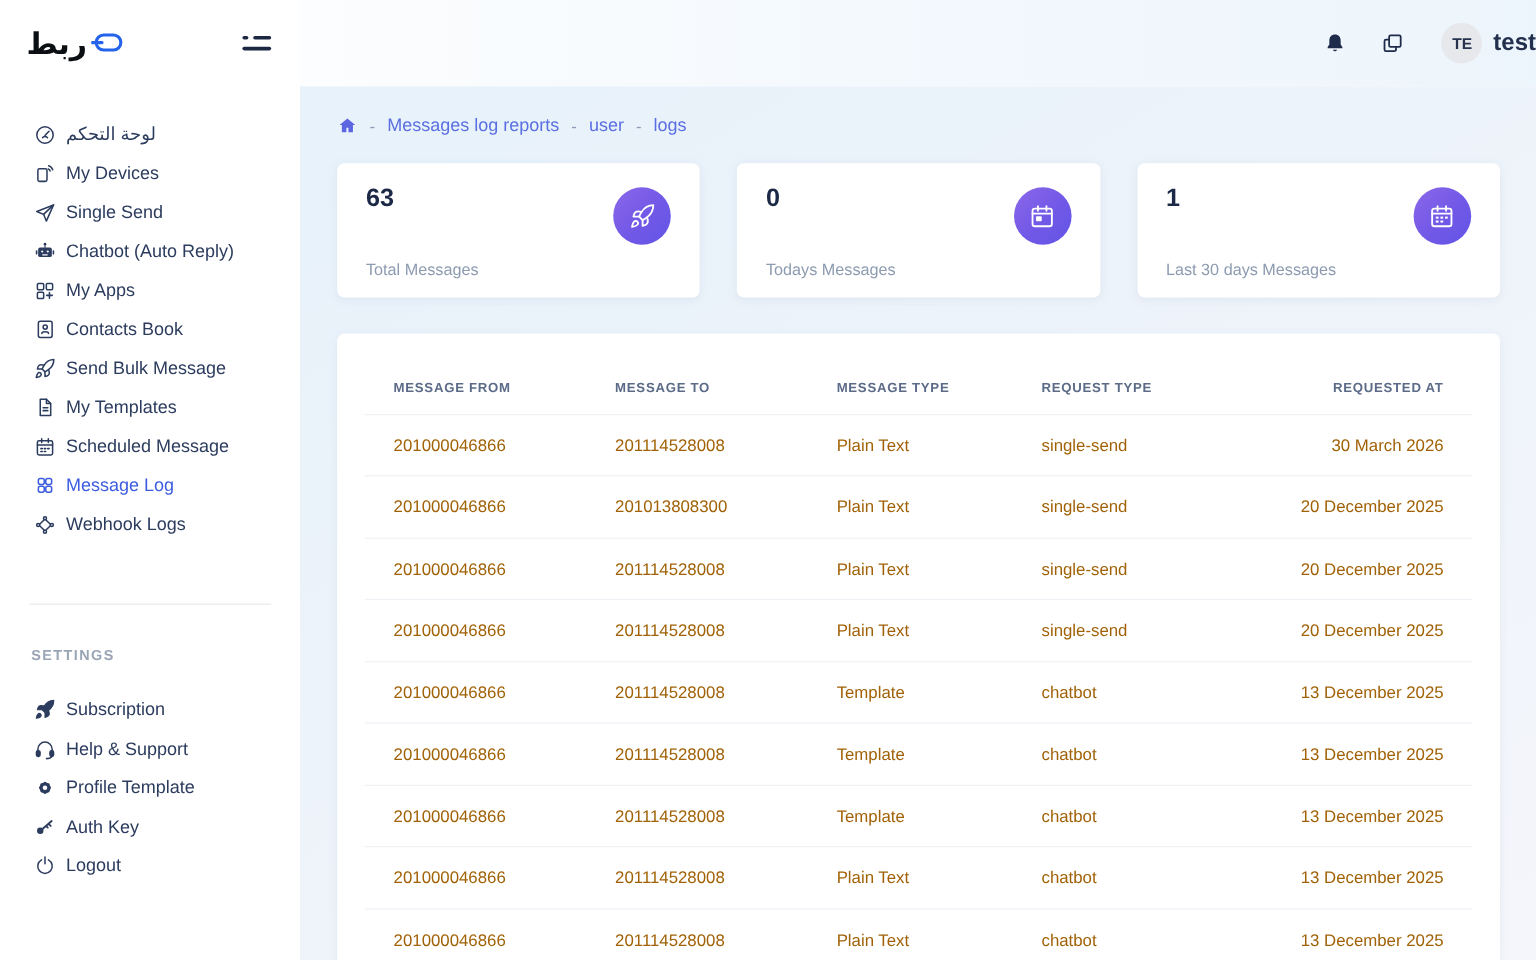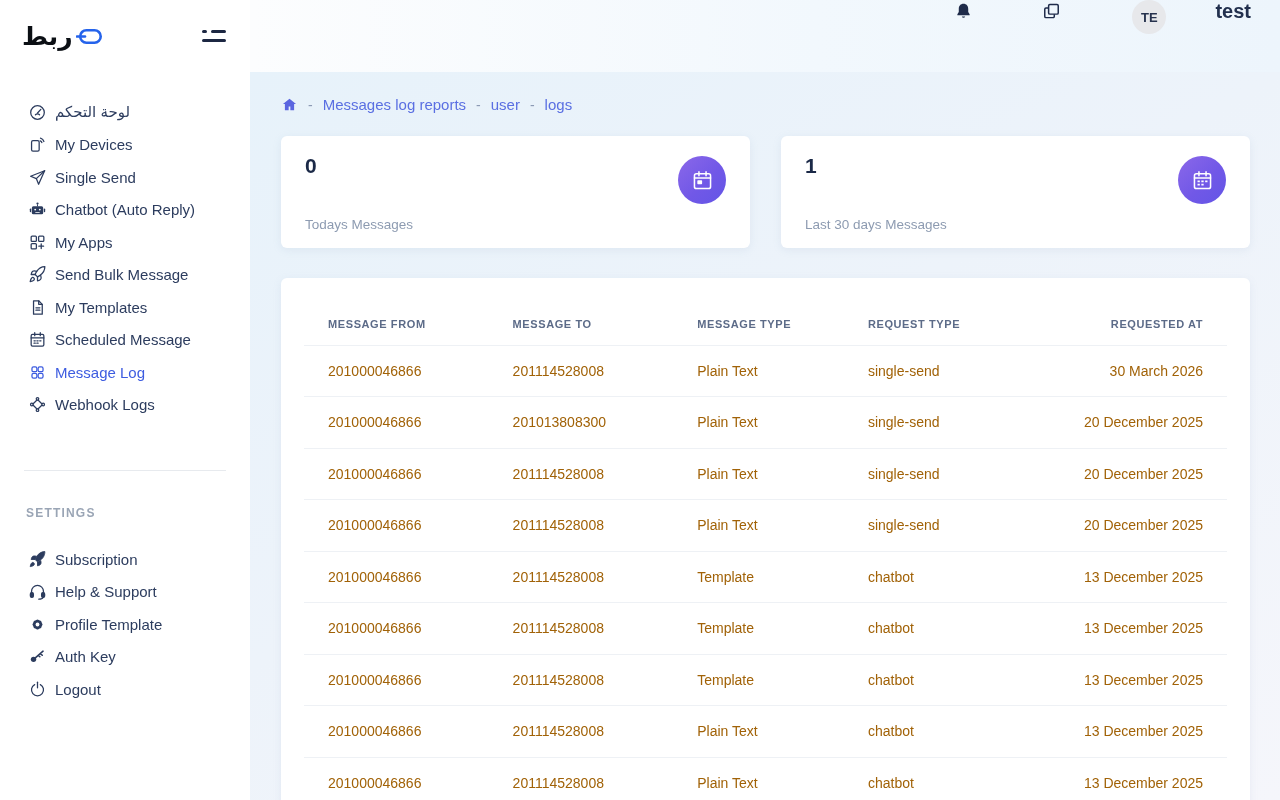--- a/index.html
+++ b/index.html
@@ -26,22 +26,22 @@
   .nav-item .nav-icon { width:19px; height:19px; display:flex; align-items:center; justify-content:center; flex:none; }
   .nav-item .nav-icon svg { width:19px; height:19px; }
   .nav-item .nav-label { margin-left:8px; font-size:15px; white-space:nowrap; }
   .nav-item.active { color:#3d5ce0; }
 
   .sidebar-divider { border:none; border-top:1px solid #e7eaee; margin:38px 24px 0 24px; }
   .settings-label { padding:24px 0 6px 26px; font-size:12px; font-weight:bold; letter-spacing:1.2px; color:#9aa5b5; }
 
   
   .main { flex:1; display:flex; flex-direction:column; }
-  .topbar { height:72px; display:flex; align-items:flex-start; justify-content:flex-end; padding-right:29px;
-            background:linear-gradient(to right,#fcfdfe 0%,#f2f8fd 55%,#edf5fc 100%);gap:40px; }
+  .topbar { height:72px; display:flex; align-items:center; justify-content:flex-end; 
+            background:linear-gradient(to right,#fcfdfe 0%,#f2f8fd 55%,#edf5fc 100%); }
   .topbar-icon { width:22px; height:22px; color:#1f2b4a; cursor:pointer; display:flex; align-items:center; justify-content:center; }
   .topbar-icon svg { width:21px; height:21px; }
   .icon-gap { margin-left:26px; }
   .avatar { width:34px; height:34px; border-radius:50%; background:#e7e8eb; color:#26324e; font-size:13px; font-weight:bold;
             display:flex; align-items:center; justify-content:center; margin-left:30px; cursor:pointer; }
   .user-name { margin-left:9px; font-size:20px; font-weight:bold; color:#22304e; }
 
   .content { flex:1; overflow:hidden; padding:24px 30px 0 31px;
              background:linear-gradient(150deg,#e7f2fa 0%,#edf3fa 45%,#f5f6fb 100%); }
 
@@ -153,20 +153,30 @@
               <rect x="13.4" y="4" width="6.6" height="6.6" rx="1.2"></rect>
               <rect x="4" y="13.4" width="6.6" height="6.6" rx="1.2"></rect>
               <path d="M16.7 13.6v6M13.7 16.6h6"></path>
             </svg>
           </span>
           <span class="nav-label">My Apps</span>
         </div>
         <div class="nav-item">
           <span class="nav-icon">
             <svg viewBox="0 0 24 24" fill="none" stroke="currentColor" stroke-width="1.6" stroke-linecap="round" stroke-linejoin="round">
+              <rect x="5" y="3.5" width="14.5" height="17" rx="2"></rect>
+              <circle cx="12.2" cy="9.6" r="2.2"></circle>
+              <path d="M8.7 16.2c0-2.4 7-2.4 7 0"></path>
+            </svg>
+          </span>
+          <span class="nav-label">Contacts Book</span>
+        </div>
+        <div class="nav-item">
+          <span class="nav-icon">
+            <svg viewBox="0 0 24 24" fill="none" stroke="currentColor" stroke-width="1.6" stroke-linecap="round" stroke-linejoin="round">
               <path d="M4.7 16.3c-1.4 1.2-1.9 4.7-1.9 4.7s3.5-.5 4.7-1.9c.7-.8.7-2-.1-2.8-.8-.7-2-.8-2.7 0z"></path>
               <path d="M12 15l-3-3c.5-1.3 1.2-2.6 2-3.9C13.5 4.1 17.1 2 21.3 2c0 2.7-.7 7.5-6 11a22 22 0 0 1-3.3 2z"></path>
               <path d="M9 12H4s.5-3 2-4c1.6-1.1 5 0 5 0"></path>
               <path d="M12 15v5s3-.5 4-2c1.1-1.6 0-5 0-5"></path>
             </svg>
           </span>
           <span class="nav-label">Send Bulk Message</span>
         </div>
         <div class="nav-item">
           <span class="nav-icon">
@@ -300,20 +310,34 @@
           <span class="crumb-link">Messages log reports</span>
           <span class="crumb-sep">-</span>
           <span class="crumb-link">user</span>
           <span class="crumb-sep">-</span>
           <span class="crumb-link">logs</span>
         </div>
 
       <div class="stats-row" id="stats-row">
           <div class="stat-card">
             <div class="stat-left">
+              <div class="stat-value">63</div>
+              <div class="stat-label">Total Messages</div>
+            </div>
+            <div class="stat-icon-circle">
+              <svg viewBox="0 0 24 24" fill="none" stroke="currentColor" stroke-width="1.6" stroke-linecap="round" stroke-linejoin="round">
+                <path d="M4.7 16.3c-1.4 1.2-1.9 4.7-1.9 4.7s3.5-.5 4.7-1.9c.7-.8.7-2-.1-2.8-.8-.7-2-.8-2.7 0z"></path>
+                <path d="M12 15l-3-3c.5-1.3 1.2-2.6 2-3.9C13.5 4.1 17.1 2 21.3 2c0 2.7-.7 7.5-6 11a22 22 0 0 1-3.3 2z"></path>
+                <path d="M9 12H4s.5-3 2-4c1.6-1.1 5 0 5 0"></path>
+                <path d="M12 15v5s3-.5 4-2c1.1-1.6 0-5 0-5"></path>
+              </svg>
+            </div>
+          </div>
+          <div class="stat-card">
+            <div class="stat-left">
               <div class="stat-value">0</div>
               <div class="stat-label">Todays Messages</div>
             </div>
             <div class="stat-icon-circle">
               <svg viewBox="0 0 24 24" fill="none" stroke="currentColor" stroke-width="1.6" stroke-linecap="round" stroke-linejoin="round">
                 <rect x="3.6" y="5" width="16.8" height="15.4" rx="2"></rect>
                 <path d="M8.3 3v4M15.7 3v4M3.6 9.4h16.8"></path>
                 <rect x="6.6" y="11.8" width="5" height="4.2" rx=".8" fill="currentColor" stroke="none"></rect>
               </svg>
             </div>

